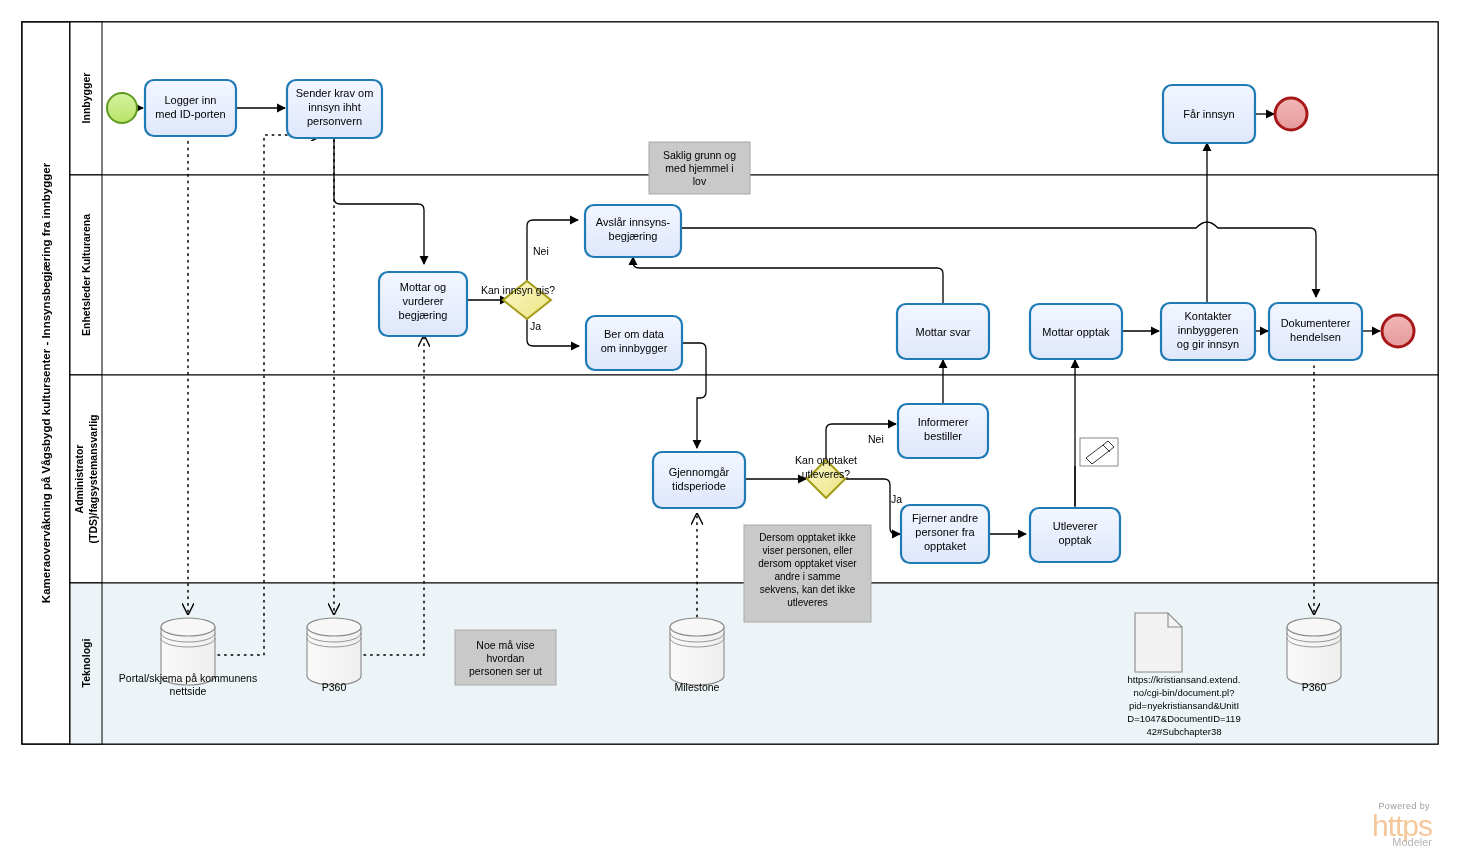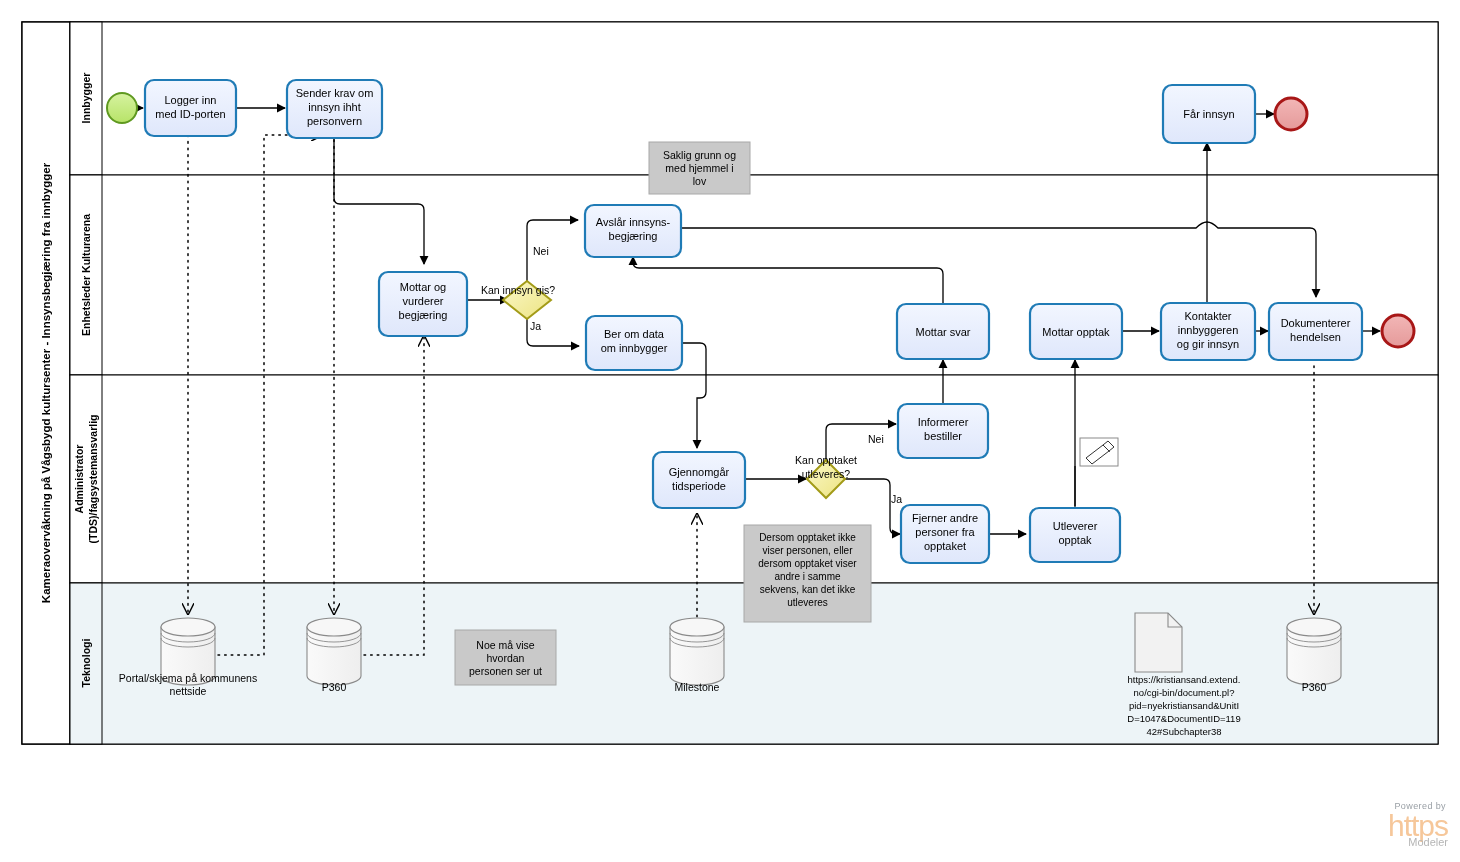--- a/index.html
+++ b/index.html
@@ -1,19 +1,19 @@
 <!DOCTYPE html>
 <html><head>
 <meta charset="utf-8">
 <style>
   html,body{margin:0;padding:0;background:#ffffff;}
   body{width:1460px;height:862px;font-family:"Liberation Sans","DejaVu Sans",sans-serif;overflow:hidden;}
   #canvas{position:relative;width:1460px;height:862px;}
   svg#diagram{position:absolute;left:0;top:0;width:1460px;height:862px;}
-  .logo{position:absolute;right:12px;bottom:14px;text-align:right;line-height:1;}
+  .logo{position:absolute;right:28px;bottom:14px;text-align:right;line-height:1;}
   .logo .pw{font-size:9px;color:#9aa0a6;letter-spacing:.4px;display:block;margin-bottom:1px;margin-right:2px;}
   .logo .bz{font-size:30px;color:#f6c79a;letter-spacing:-1px;font-weight:400;display:block;line-height:.9;}
   .logo .md{font-size:11px;color:#b5b5b5;display:block;text-align:right;margin-left:22px;margin-top:-2px;}
   text{font-family:"Liberation Sans","DejaVu Sans",sans-serif;fill:#000;}
 </style>
 </head>
 <body>
 
 <div id="canvas">
 

